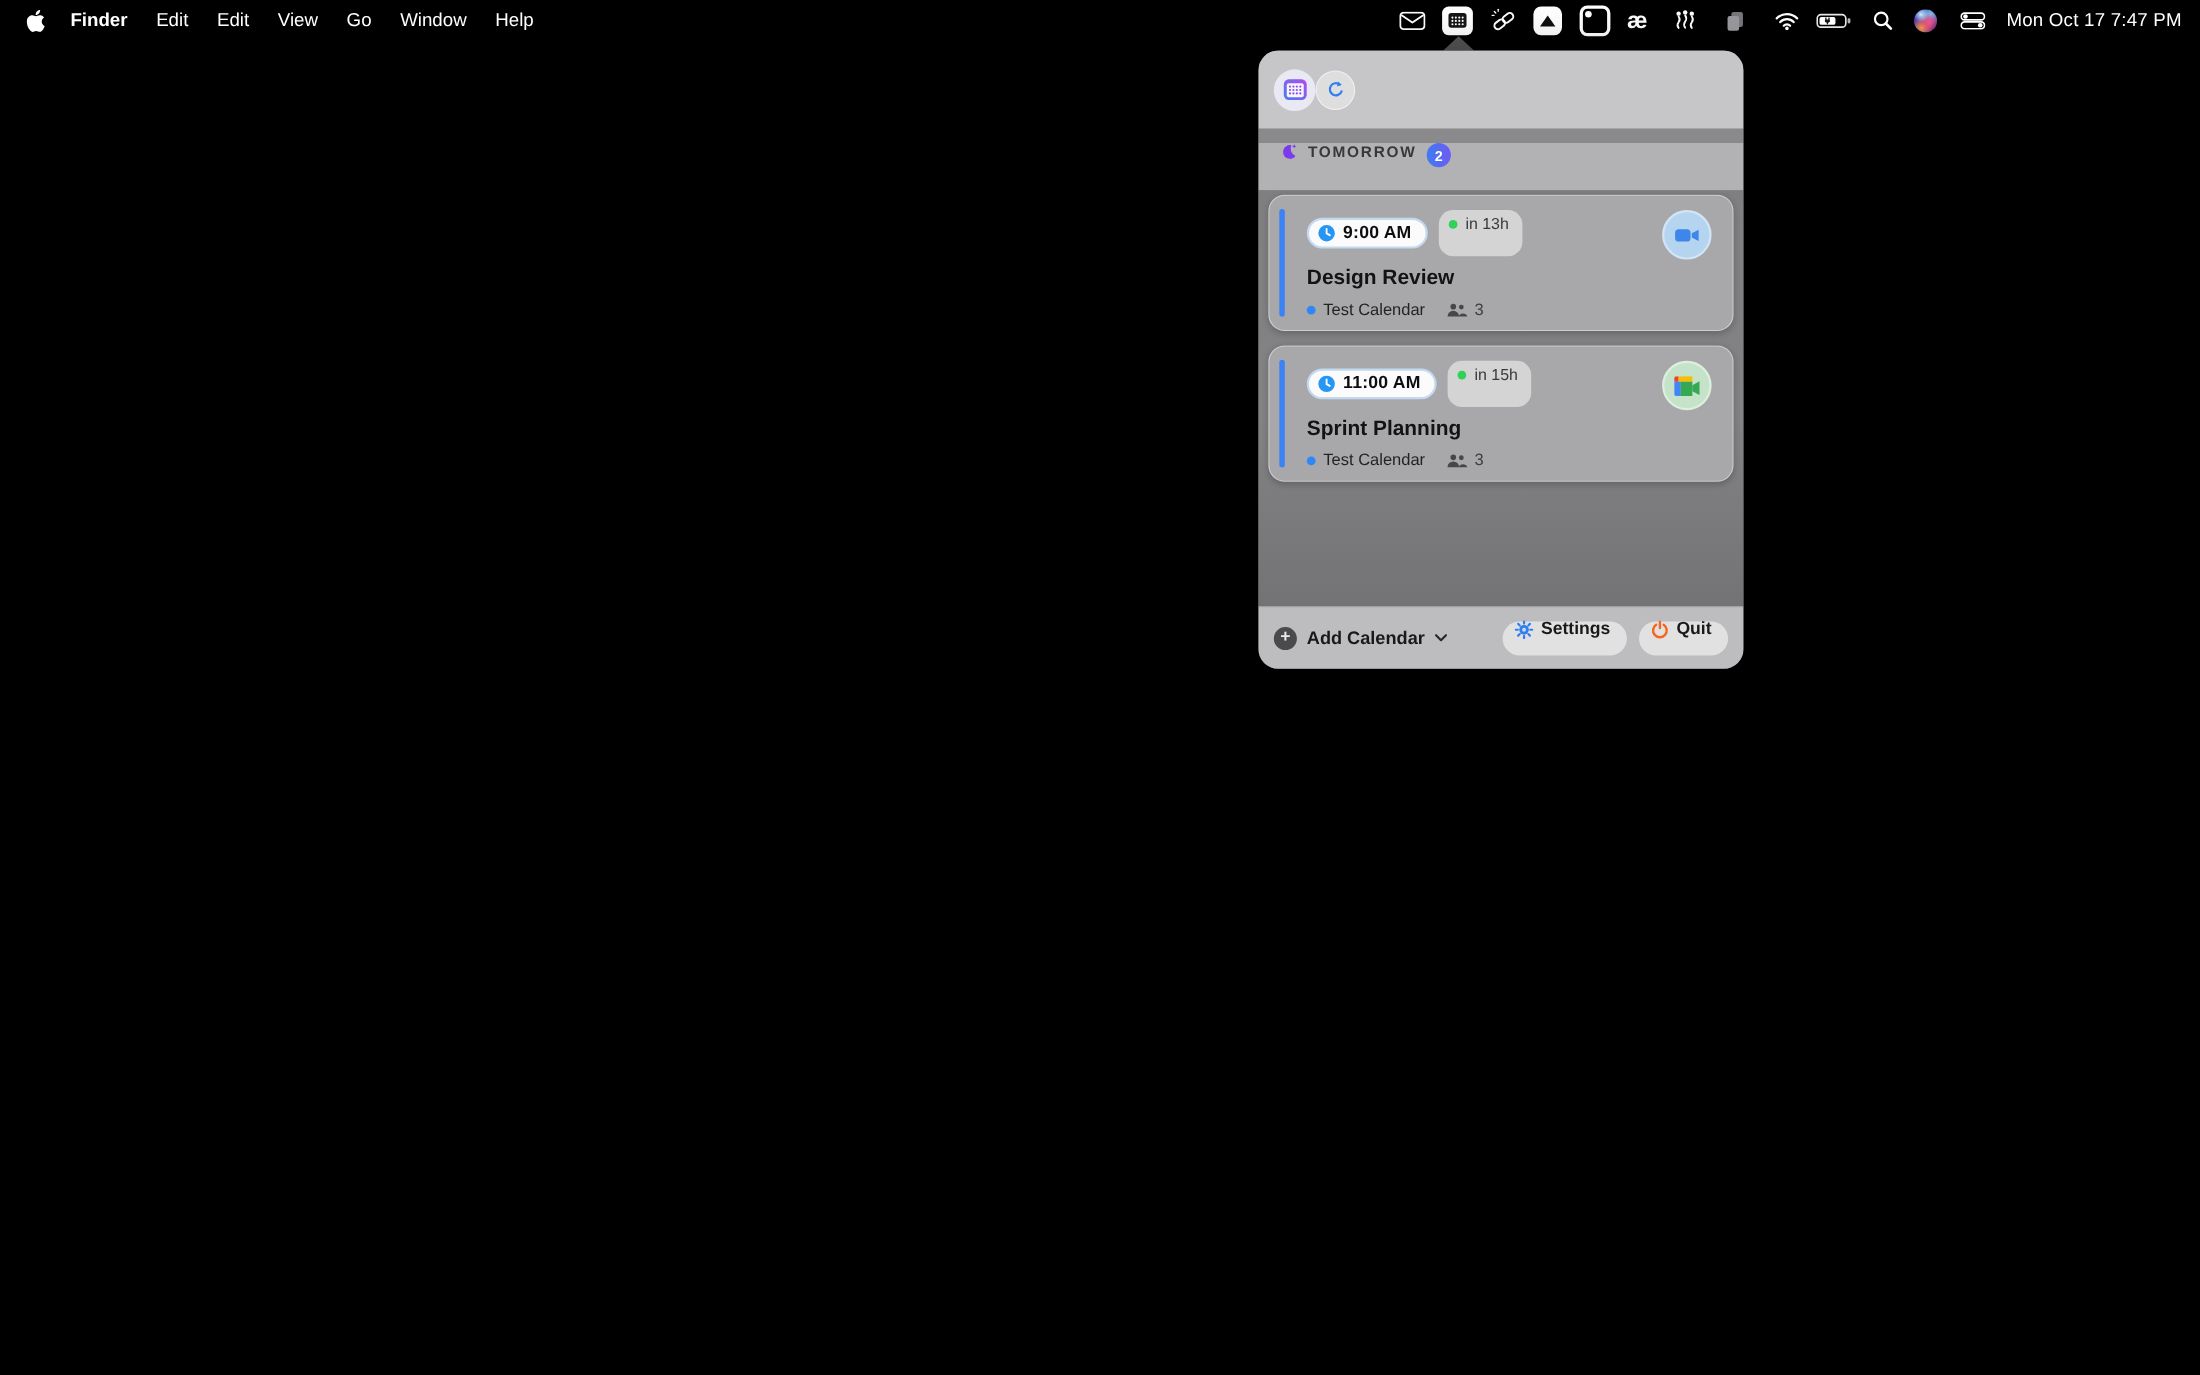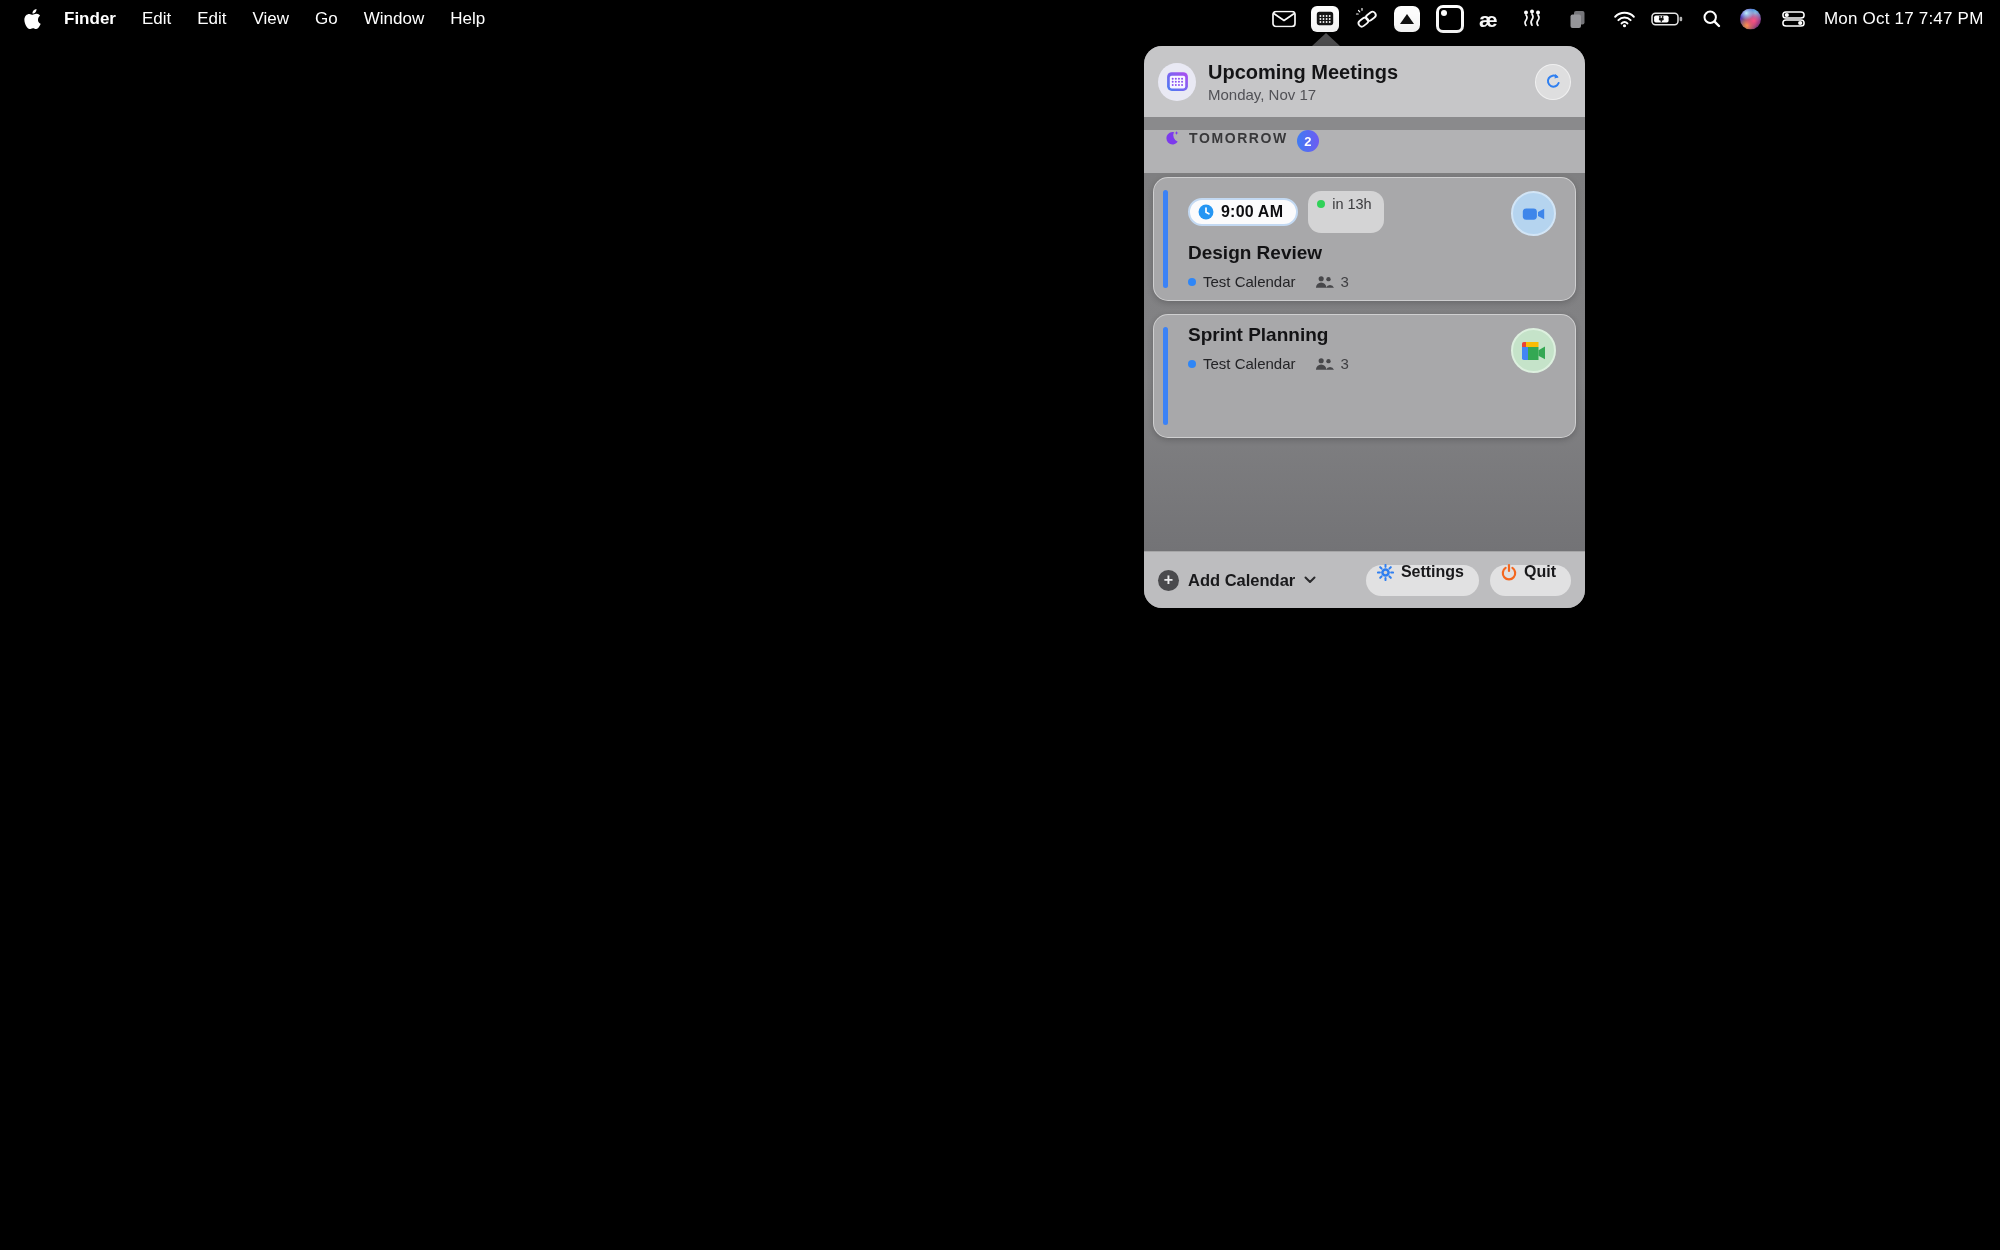--- a/index.html
+++ b/index.html
@@ -230,24 +230,20 @@
               <circle cx="10.4" cy="12.3" r="0.95"></circle>
               <circle cx="13.4" cy="12.3" r="0.95"></circle>
               <circle cx="16.4" cy="12.3" r="0.95"></circle>
             <circle cx="7.4" cy="15.3" r="0.95"></circle>
               <circle cx="10.4" cy="15.3" r="0.95"></circle>
               <circle cx="13.4" cy="15.3" r="0.95"></circle>
               <circle cx="16.4" cy="15.3" r="0.95"></circle>
           </g>
         </svg>
       </span>
-      <div class="titles">
-        <div class="pop-title">Upcoming Meetings</div>
-        <div class="pop-date">Monday, Nov 17</div>
-      </div>
       <button class="refresh-btn">
         <svg width="19" height="19" viewBox="0 0 20 20">
           <path d="M15.4 11.6 A5.8 5.8 0 1 1 13.6 5.1" fill="none" stroke="#2f7ff0" stroke-width="2.1" stroke-linecap="round"></path>
           <path d="M11.9 2.1 L15.5 5.4 L11.1 6.9 Z" fill="#2f7ff0"></path>
         </svg>
       </button>
     </div>
 
     <div class="header-band"></div>
 
@@ -294,20 +290,33 @@
         <button class="join-btn join-zoom">
           <svg width="23" height="18" viewBox="0 0 20 16">
             <rect x="0.5" y="3" width="12.5" height="10" rx="3" fill="#3e86ea"></rect>
             <path d="M14 6.3 L19.5 3.4 V12.6 L14 9.7 Z" fill="#3e86ea"></path>
           </svg>
         </button>
       </div>
 
       <div class="card">
         <span class="accent"></span>
+        <div class="rowpills">
+          <span class="time-pill">
+            <svg width="16" height="16" viewBox="0 0 15 15">
+              <circle cx="7.5" cy="7.5" r="7" fill="#2596f3"></circle>
+              <path d="M7.5 3.8 V7.7 L10.2 9.2" fill="none" stroke="#fff" stroke-width="1.6" stroke-linecap="round" stroke-linejoin="round"></path>
+            </svg>
+            <b>11:00 AM</b>
+          </span>
+          <span class="count-pill">
+            <i class="dot dot-green"></i>
+            <span>in 15h</span>
+          </span>
+        </div>
         <div class="m-title">Sprint Planning</div>
         <div class="rowmeta">
           <i class="dot dot-blue"></i>
           <span class="cal-name">Test Calendar</span>
           <span class="people">
             <svg width="19" height="14" viewBox="0 0 20 14" fill="#47474a">
               <circle cx="6.5" cy="3.6" r="2.7"></circle>
                 <path d="M1 13 a5.5 5.5 0 0 1 11 0 Z"></path>
               <circle cx="14.2" cy="4" r="2.3"></circle>
                 <path d="M11.6 13 a4.6 4.6 0 0 1 8.4 0 Z"></path>

